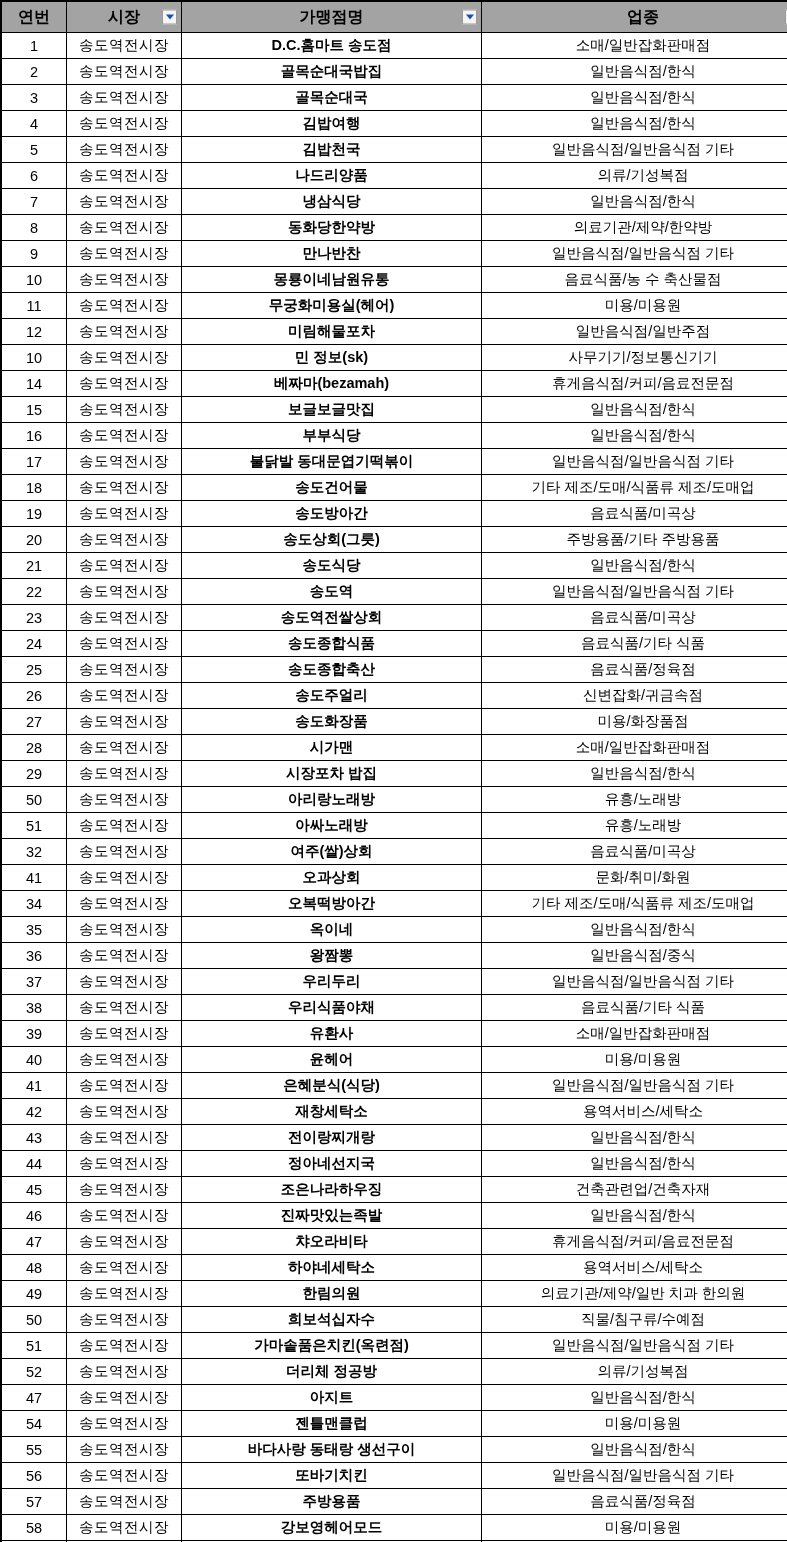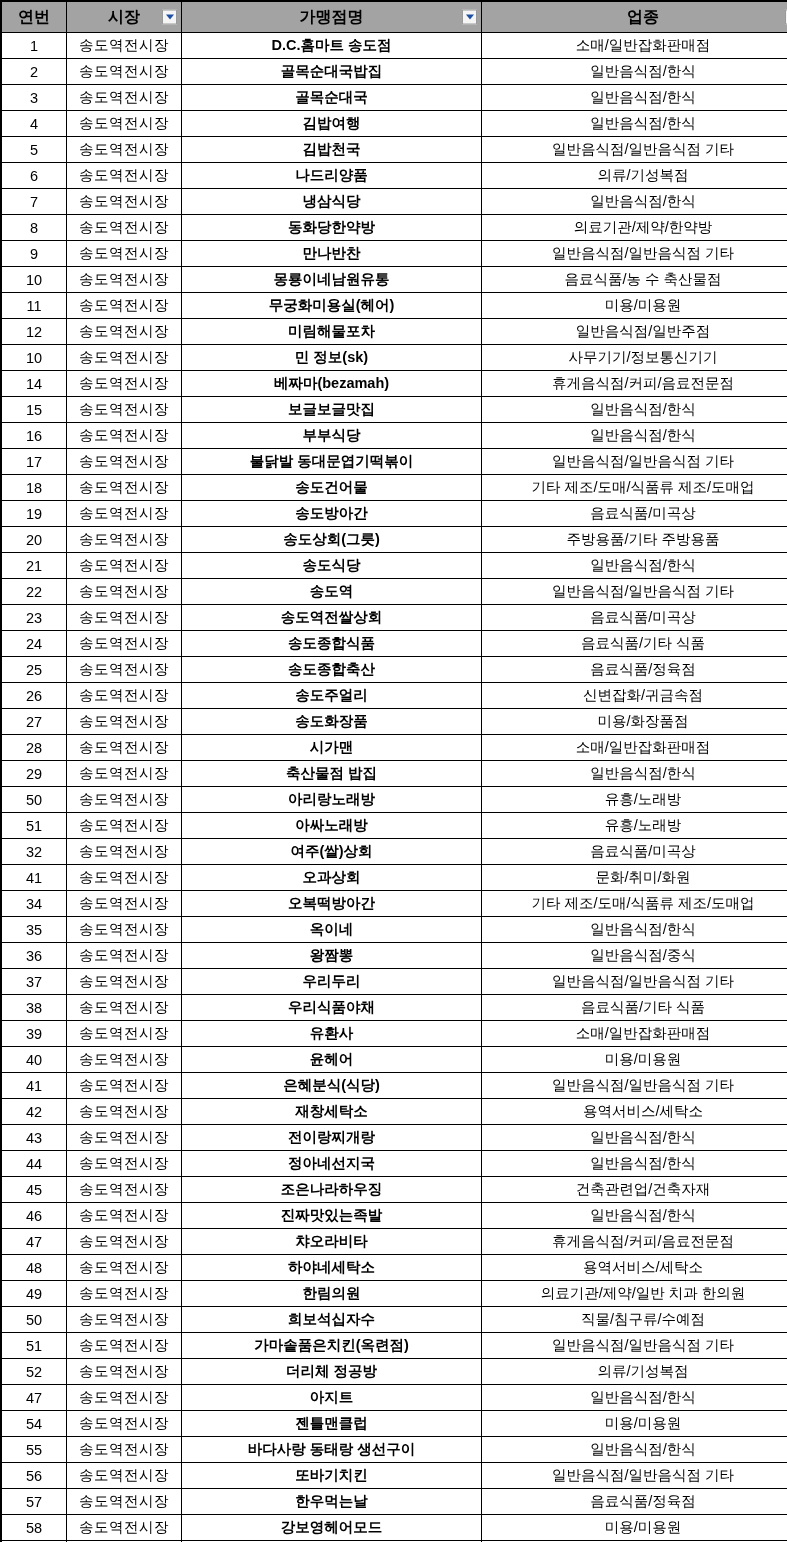--- a/index.html
+++ b/index.html
@@ -263,21 +263,21 @@
         </tr>
         <tr>
           <td class="no-cell col-no">28</td>
           <td class="market-cell col-market">송도역전시장</td>
           <td class="store-cell col-store">시가맨</td>
           <td class="type-cell col-type">소매/일반잡화판매점</td>
         </tr>
         <tr>
           <td class="no-cell col-no">29</td>
           <td class="market-cell col-market">송도역전시장</td>
-          <td class="store-cell col-store">축산물점 밥집</td>
+          <td class="store-cell col-store">시장포차 밥집</td>
           <td class="type-cell col-type">일반음식점/한식</td>
         </tr>
         <tr>
           <td class="no-cell col-no">50</td>
           <td class="market-cell col-market">송도역전시장</td>
           <td class="store-cell col-store">아리랑노래방</td>
           <td class="type-cell col-type">유흥/노래방</td>
         </tr>
         <tr>
           <td class="no-cell col-no">51</td>
@@ -431,21 +431,21 @@
         </tr>
         <tr>
           <td class="no-cell col-no">56</td>
           <td class="market-cell col-market">송도역전시장</td>
           <td class="store-cell col-store">또바기치킨</td>
           <td class="type-cell col-type">일반음식점/일반음식점 기타</td>
         </tr>
         <tr>
           <td class="no-cell col-no">57</td>
           <td class="market-cell col-market">송도역전시장</td>
-          <td class="store-cell col-store">한우먹는날</td>
+          <td class="store-cell col-store">주방용품</td>
           <td class="type-cell col-type">음료식품/정육점</td>
         </tr>
         <tr>
           <td class="no-cell col-no">58</td>
           <td class="market-cell col-market">송도역전시장</td>
           <td class="store-cell col-store">강보영헤어모드</td>
           <td class="type-cell col-type">미용/미용원</td>
         </tr>
         <tr>
           <td class="no-cell col-no">59</td>

